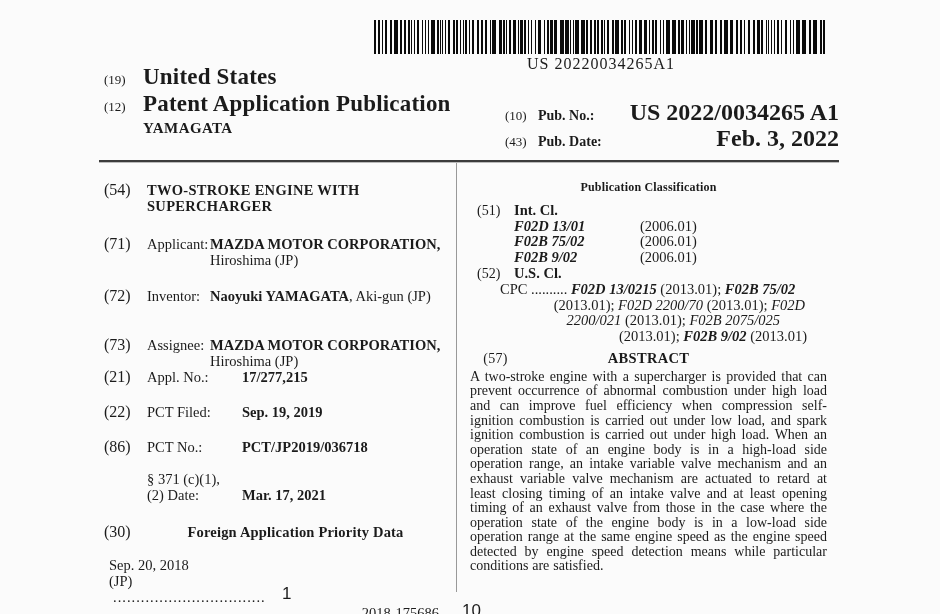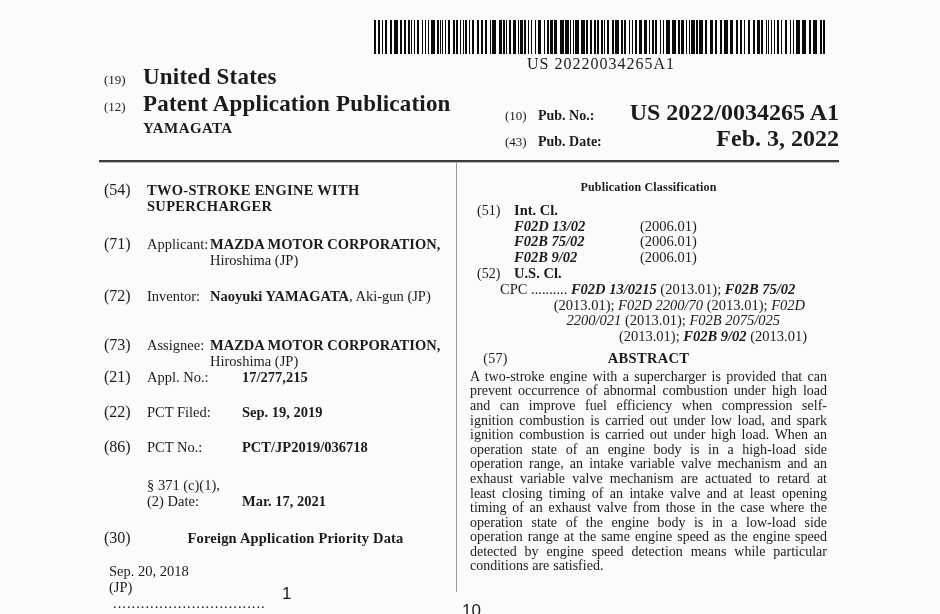--- a/index.html
+++ b/index.html
@@ -35,21 +35,21 @@
   .lbl{width:63px;flex-shrink:0;}
   .lbl2{width:95px;flex-shrink:0;}
   .b{font-weight:bold;}
   .title-lines{font-weight:bold;letter-spacing:.3px;}
   #row-54{margin-top:4px;margin-bottom:22px;}
   #row-71{margin-bottom:20px;}
   #row-72{margin-bottom:33px;}
   #row-73{}
   #row-21{margin-bottom:19px;}
   #row-22{margin-bottom:19px;}
-  #row-371{margin-top:22px;}
+  #row-371{margin-top:16px;}
   #row-30{margin-top:21px;margin-bottom:17px;}
   #row-30 .center{flex:1;text-align:center;font-weight:bold;letter-spacing:.2px;}
   #priority-line{display:flex;padding-left:5px;width:330px;white-space:nowrap;flex-direction:column;}
   #priority-line .dots{overflow:hidden;letter-spacing:1px;margin:0 4px;}
   #priority-line .num{margin-left:auto;}
 
   
   #col-right{left:470px;top:180px;width:357px;font-size:14.5px;line-height:15.8px;}
   .rtag{width:44px;flex-shrink:0;padding-left:7px;box-sizing:border-box;font-size:14px;}
   #class-title{text-align:center;font-weight:bold;font-size:12px;letter-spacing:.2px;margin-bottom:7px;}
@@ -301,21 +301,21 @@
 
 <div class="abs" id="col-right">
 
   <div id="class-title">Publication Classification</div>
 
   <div class="row">
     <span class="rtag">(51)</span>
     <span class="b">Int. Cl.</span>
   </div>
   <div class="intcl">
-    <span class="code bi">F02D 13/02</span>
+    <span class="code bi">F02D 13/01</span>
     <span>(2006.01)</span>
   </div>
   <div class="intcl">
     <span class="code bi">F02B 75/02</span>
     <span>(2006.01)</span>
   </div>
   <div class="intcl">
     <span class="code bi">F02B 9/02</span>
     <span>(2006.01)</span>
   </div>

